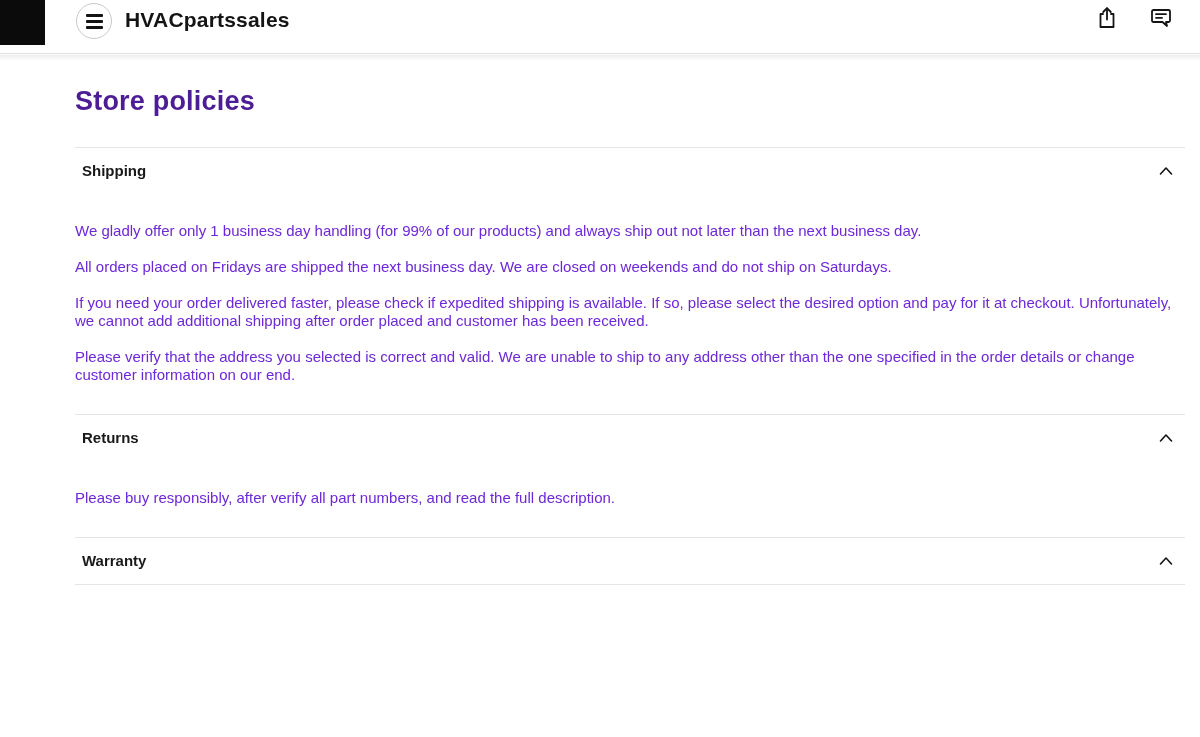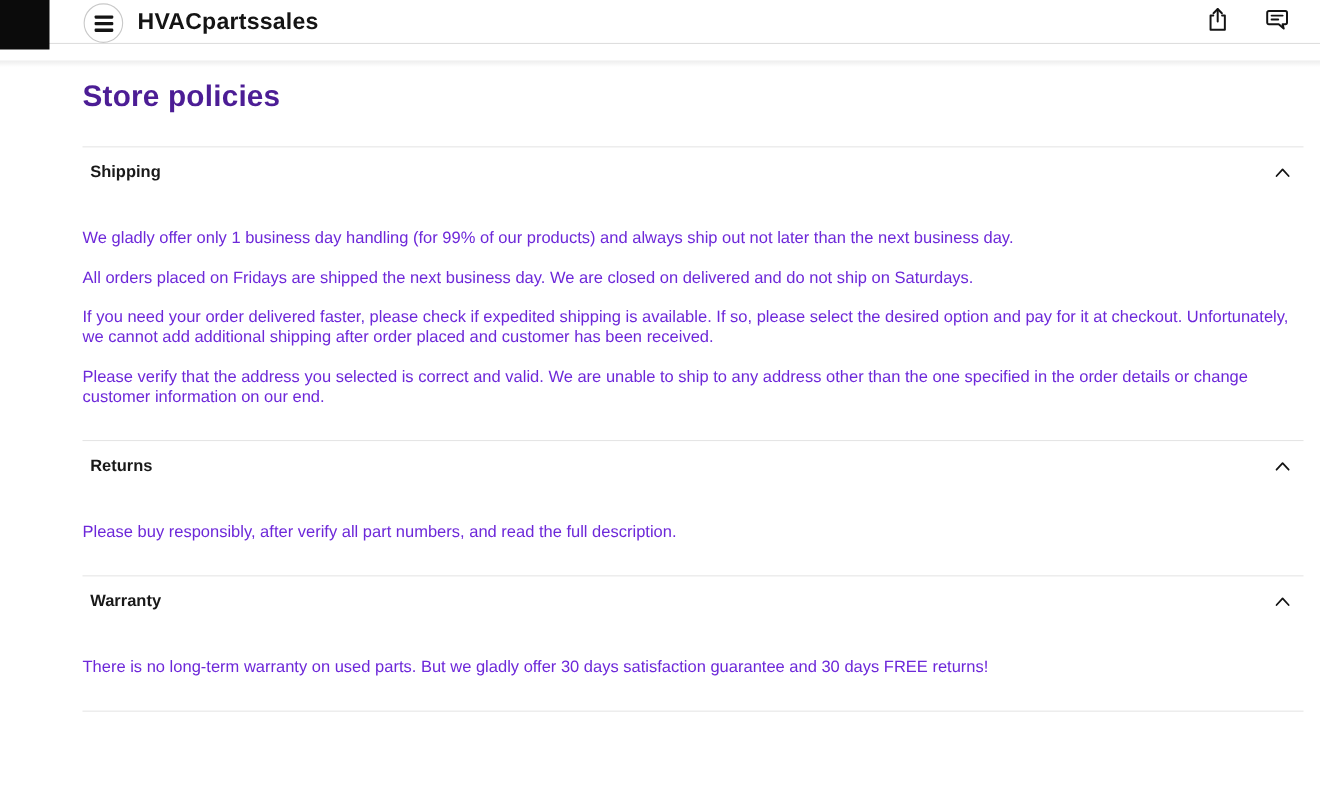--- a/index.html
+++ b/index.html
@@ -7,21 +7,21 @@
     width: 1200px; height: 737px;
     background: #ffffff;
     font-family: "Liberation Sans", "DejaVu Sans", sans-serif;
     overflow: hidden;
     position: relative;
   }
 
   
   .topbar {
     position: relative;
-    height: 40px;
+    height: 54px;
     background: #ffffff;
     border-bottom: 1px solid #dedede;
     display: flex;
     align-items: center;
   }
   .topbar-shadow {
     position: absolute;
     left: 0; top: 55px;
     width: 100%; height: 6px;
     background: linear-gradient(to bottom, rgba(0,0,0,0.07), rgba(0,0,0,0));
@@ -150,21 +150,21 @@
       <div class="section-header">
         <span class="section-title">Shipping</span>
         <span class="chevron">
           <svg width="18" height="14" viewBox="0 0 18 14" fill="none" stroke="currentColor" stroke-width="1.6" stroke-linecap="round" stroke-linejoin="round">
             <path d="M3.5 10 L9 4 L14.5 10"></path>
           </svg>
         </span>
       </div>
       <div class="section-content">
         <p>We gladly offer only 1 business day handling (for 99% of our products) and always ship out not later than the next business day.</p>
-        <p>All orders placed on Fridays are shipped the next business day. We are closed on delivered and do not ship on Saturdays.</p>
+        <p>All orders placed on Fridays are shipped the next business day. We are closed on weekends and do not ship on Saturdays.</p>
         <p>If you need your order delivered faster, please check if expedited shipping is available. If so, please select the desired option and pay for it at checkout. Unfortunately, we cannot add additional shipping after order placed and customer has been received.</p>
         <p>Please verify that the address you selected is correct and valid. We are unable to ship to any address other than the one specified in the order details or change customer information on our end.</p>
       </div>
     </section>
 
     <section class="section">
       <div class="section-header">
         <span class="section-title">Returns</span>
         <span class="chevron">
           <svg width="18" height="14" viewBox="0 0 18 14" fill="none" stroke="currentColor" stroke-width="1.6" stroke-linecap="round" stroke-linejoin="round">
@@ -179,19 +179,16 @@
 
     <section class="section">
       <div class="section-header">
         <span class="section-title">Warranty</span>
         <span class="chevron">
           <svg width="18" height="14" viewBox="0 0 18 14" fill="none" stroke="currentColor" stroke-width="1.6" stroke-linecap="round" stroke-linejoin="round">
             <path d="M3.5 10 L9 4 L14.5 10"></path>
           </svg>
         </span>
       </div>
-      <div class="section-content">
-        <p>There is no long-term warranty on used parts. But we gladly offer 30 days satisfaction guarantee and 30 days FREE returns!</p>
-      </div>
     </section>
 
   </div>
 </main>
 
 </body></html>

